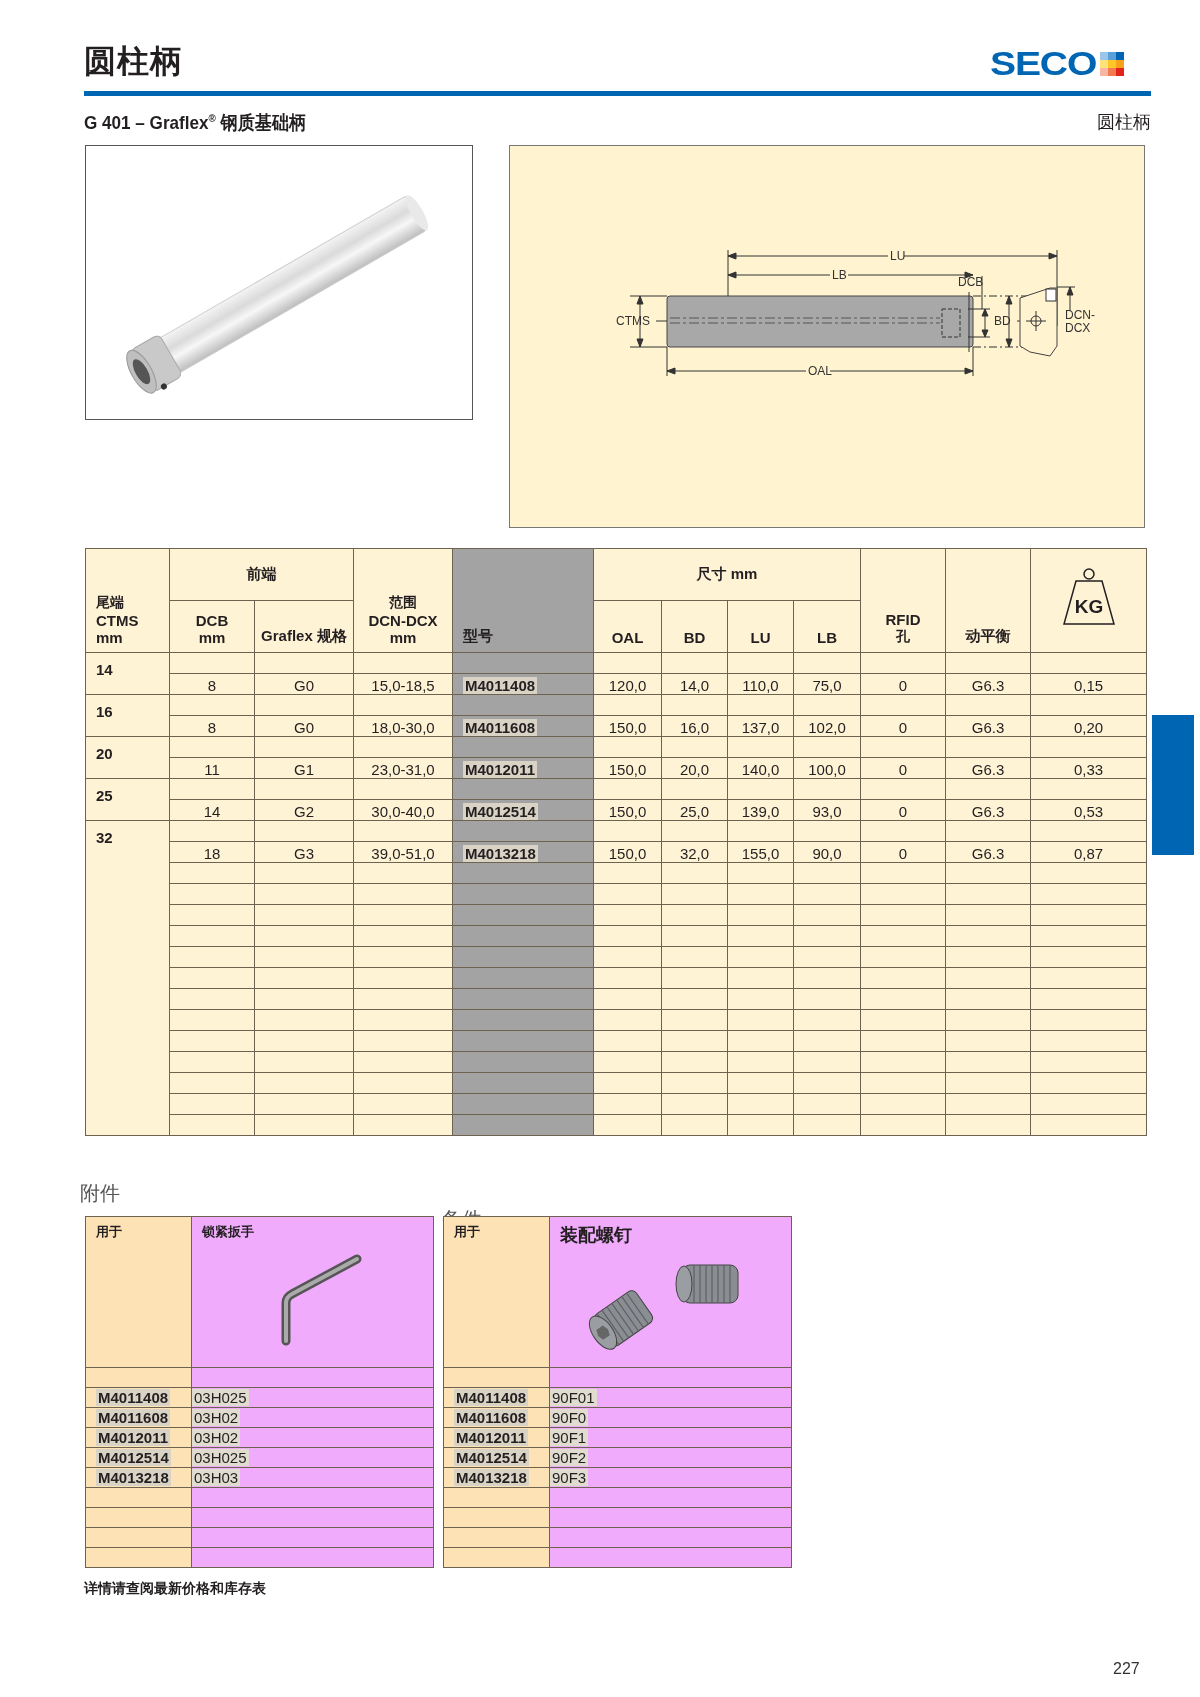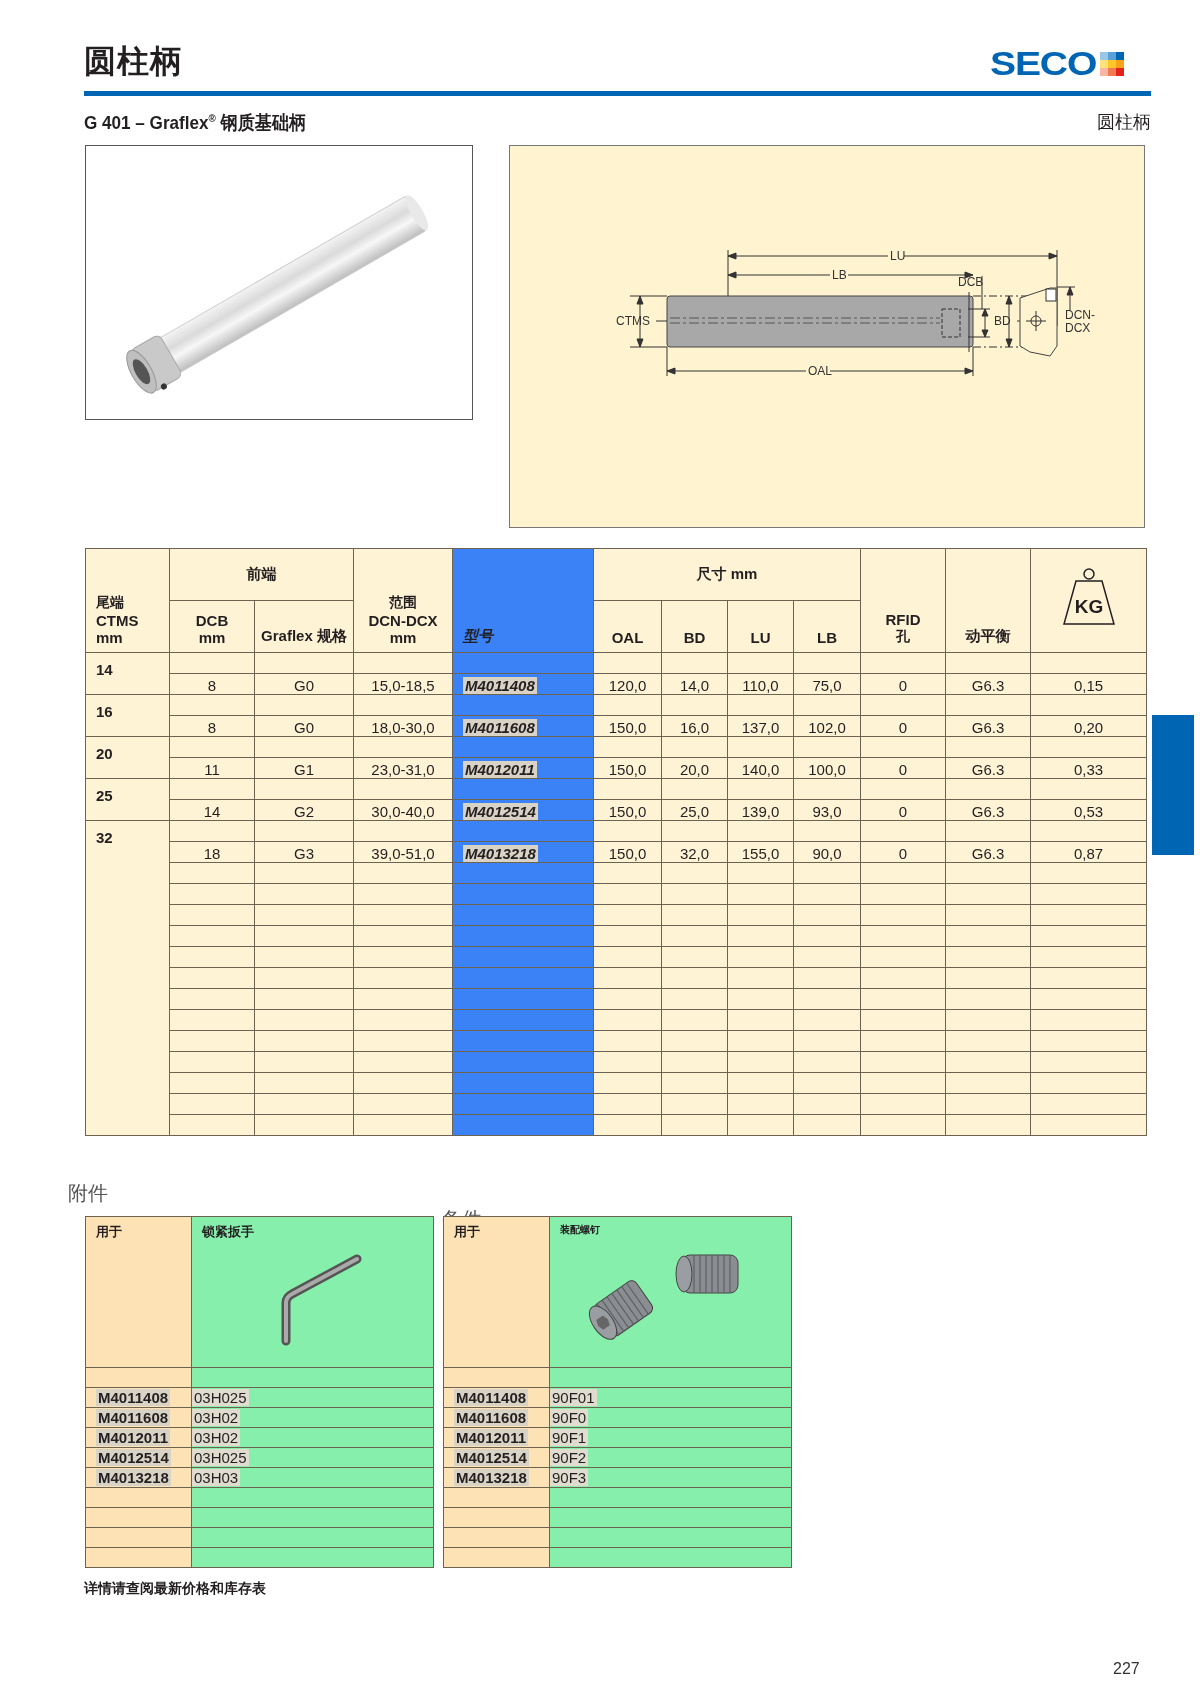--- a/index.html
+++ b/index.html
@@ -18,29 +18,29 @@
   .bullets .b{position:relative;padding-left:16px;}
   .bullets .b:before{content:"";position:absolute;left:2px;top:8px;width:6px;height:6px;border-radius:50%;background:#231f20;}
   .diagram{left:509px;top:145px;width:634px;height:381px;background:#fff3d0;border:1px solid #777;}
   .diagram svg text{font-family:"Liberation Sans",sans-serif;font-size:12px;fill:#333;}
   .side-tab{left:1152px;top:715px;width:42px;height:140px;background:#0066b3;}
 
   table{border-collapse:collapse;}
   .main{position:absolute;left:85px;top:548px;width:1061px;table-layout:fixed;background:#fff3d6;}
   .main td,.main th{border:1.5px solid #6e6250;padding:0;font-size:15px;text-align:center;vertical-align:bottom;height:20px;}
   .main th{font-weight:bold;font-size:15px;}
-  .main .hl{background:#3b82f6;font-style:italic;}
+  .main .hl{background:#a3a3a3;}
   .main .leftcol{text-align:left;padding-left:10px;font-weight:bold;vertical-align:top;padding-top:8px;}
   .main td.code{text-align:left;padding-left:10px;}
   .code span{background:#d9d3c6;font-weight:bold;padding:0 2px;}
   .hdr-left{text-align:left!important;padding-left:10px!important;margin-top:44px;}
   .cn{font-family:"DejaVu Serif",serif;font-weight:bold;font-size:14px;}
 
   .sec-title{font-size:20px;font-family:"DejaVu Serif",serif;color:#555;}
-  .acc{position:absolute;table-layout:fixed;background:#86efac;}
+  .acc{position:absolute;table-layout:fixed;background:#f0abfc;}
   .acc td{border:1.5px solid #6e6250;height:19px;padding:0;font-size:15px;}
   .acc .hl{background:#fde2b5;}
   .acc .head td{height:138px;vertical-align:top;padding:6px 10px;}
   .acc .code{text-align:left;padding-left:10px;}
   .acc .code span{background:#d9d3c6;font-weight:bold;}
   .acc .val{text-align:left;}
   .acc .val span{background:#e0dccf;padding:0 2px;}
   .footer-note{left:84px;top:1580px;font-size:14px;font-weight:bold;font-family:"DejaVu Serif",serif;}
   .page-num{left:1113px;top:1660px;font-size:16px;color:#333;}
 </style>
@@ -523,21 +523,21 @@
         <td></td>
         <td></td>
         <td></td>
         <td></td>
         <td></td>
         <td></td>
       </tr>
 </tbody>
   </table>
 
-<div class="abs sec-title" style="left:68px;top:1180px">附件</div>
+<div class="abs sec-title" style="left:80px;top:1180px">附件</div>
 <table class="acc" style="left:85px;top:1216px;width:348px">
   <colgroup>
       <col style="width:106px">
       <col style="width:242px">
     </colgroup>
   <tbody>
       <tr class="head">
     <td class="hl cn" style="font-size:13px">用于</td>
     <td>
       <div class="cn" style="font-size:13px">锁紧扳手</div>
@@ -593,21 +593,21 @@
 <div class="abs sec-title" style="left:442px;top:1206px">备件</div>
 <table class="acc" style="left:443px;top:1216px;width:348px">
   <colgroup>
       <col style="width:106px">
       <col style="width:242px">
     </colgroup>
   <tbody>
       <tr class="head">
     <td class="hl cn" style="font-size:13px">用于</td>
     <td>
-      <div class="cn" style="font-size:10px">装配螺钉</div>
+      <div class="cn" style="font-size:18px">装配螺钉</div>
       <svg width="220" height="110" viewBox="0 0 220 110">
         <g transform="rotate(-35 60 75)">
           <rect x="40" y="55" width="50" height="38" rx="6" fill="#8a8e92" stroke="#444"></rect>
           <g stroke="#5d6166" stroke-width="1.2">
             <line x1="46" y1="55" x2="46" y2="93"></line>
                 <line x1="52" y1="55" x2="52" y2="93"></line>
                 <line x1="58" y1="55" x2="58" y2="93"></line>
                 <line x1="64" y1="55" x2="64" y2="93"></line>
                 <line x1="70" y1="55" x2="70" y2="93"></line>
                 <line x1="76" y1="55" x2="76" y2="93"></line>

